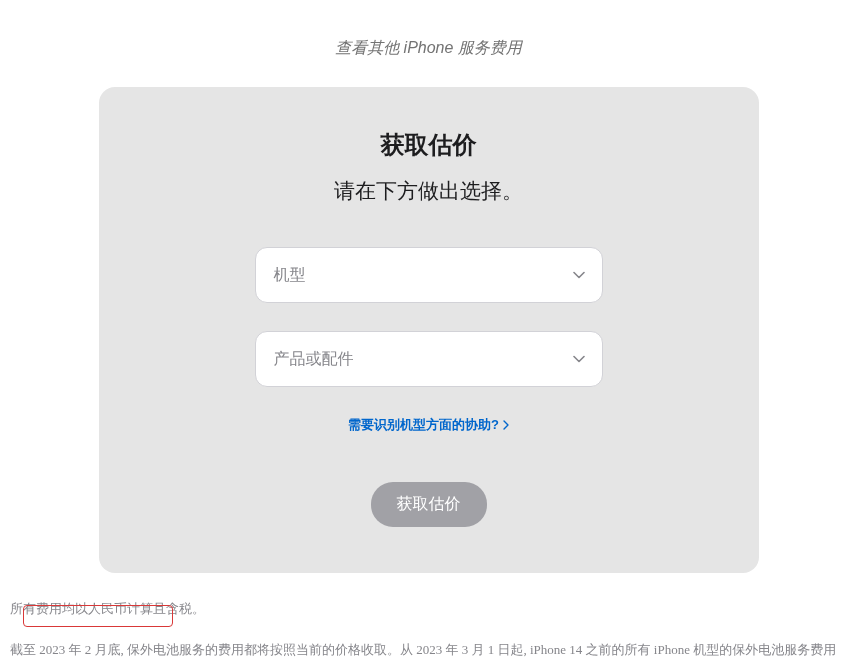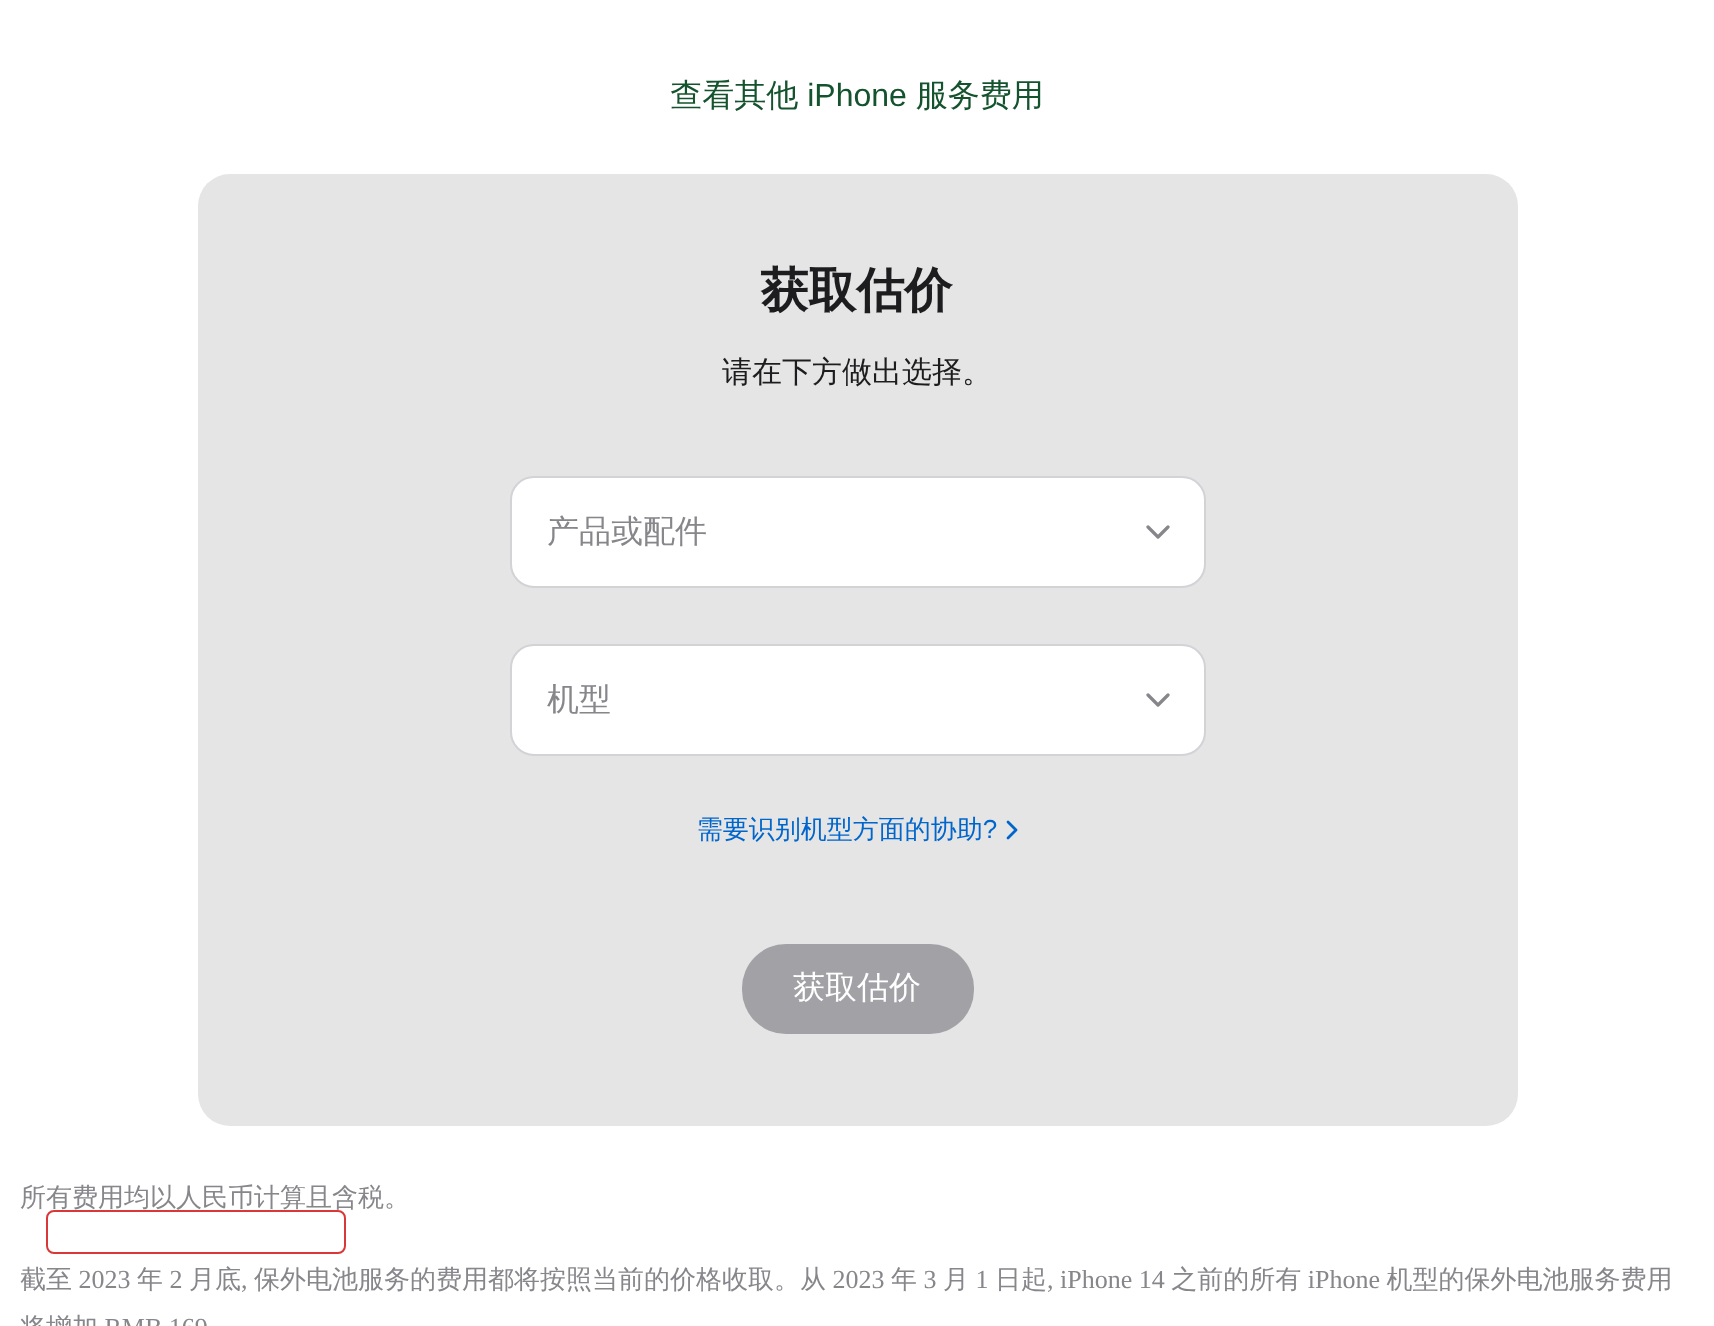--- a/index.html
+++ b/index.html
@@ -9,40 +9,41 @@
       width: 857px;
       height: 663px;
       overflow: hidden;
     }
     .top-link {
       text-align: center;
       padding-top: 38px;
       padding-bottom: 28px;
     }
     .top-link a {
-      color: #14532d;
+      color: #737373;
       text-decoration: none;
       font-size: 16px;
+      font-style: italic;
     }
     .card {
       width: 660px;
       margin: 0 auto;
       background: #e5e5e5;
       border-radius: 16px;
       padding: 42px 50px 46px;
       text-align: center;
     }
     .card-title {
       font-size: 24px;
       font-weight: 600;
       color: #1d1d1f;
       margin-bottom: 16px;
     }
     .card-subtitle {
-      font-size: 15px;
+      font-size: 21px;
       color: #1d1d1f;
       margin-bottom: 42px;
     }
     .select-wrap {
       position: relative;
       width: 348px;
       margin: 0 auto 28px;
     }
     .select-box {
       position: relative;
@@ -74,20 +75,21 @@
     .chevron svg { display: block; }
     .help-link {
       display: inline-flex;
       align-items: center;
       gap: 4px;
       color: #0066cc;
       text-decoration: none;
       font-size: 13px;
       margin-top: -8px;
       margin-bottom: 48px;
+      font-weight: bold;
     }
     .help-link .caret {
       display: inline-flex;
     }
     .submit-btn {
       background: #a1a1a6;
       color: #ffffff;
       border: none;
       border-radius: 22px;
       padding: 12px 26px;
@@ -121,32 +123,32 @@
 <div class="top-link">
   <a href="#">查看其他 iPhone 服务费用</a>
 </div>
 
 <div class="card">
   <h2 class="card-title">获取估价</h2>
   <p class="card-subtitle">请在下方做出选择。</p>
 
   <div class="select-wrap">
     <div class="select-box">
-      <span>产品或配件</span>
+      <span>机型</span>
       <span class="chevron">
         <svg width="12" height="8" viewBox="0 0 12 8" fill="none">
               <path d="M1 1.5L6 6.5L11 1.5" stroke="#86868b" stroke-width="1.6" stroke-linecap="round" stroke-linejoin="round"></path>
             </svg>
       </span>
     </div>
   </div>
 
   <div class="select-wrap">
     <div class="select-box">
-      <span>机型</span>
+      <span>产品或配件</span>
       <span class="chevron">
         <svg width="12" height="8" viewBox="0 0 12 8" fill="none">
               <path d="M1 1.5L6 6.5L11 1.5" stroke="#86868b" stroke-width="1.6" stroke-linecap="round" stroke-linejoin="round"></path>
             </svg>
       </span>
     </div>
   </div>
 
   <a href="#" class="help-link">
     <span>需要识别机型方面的协助?</span>

